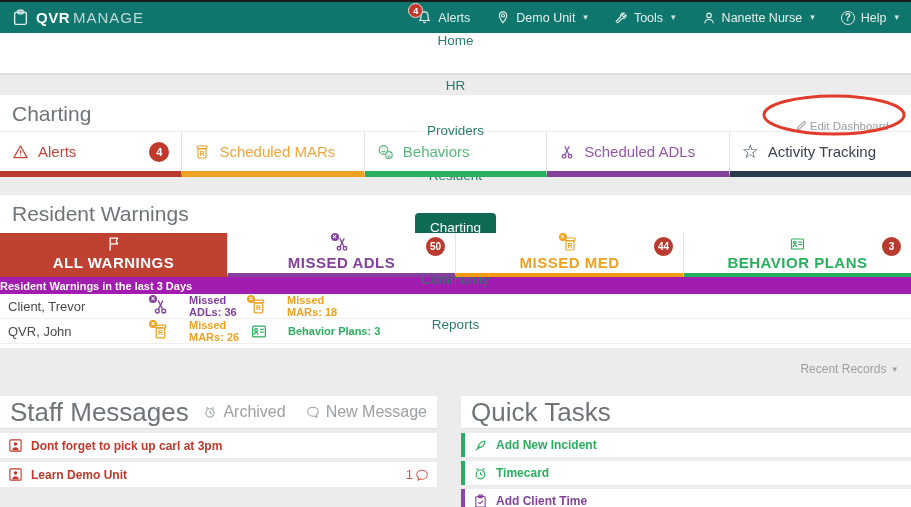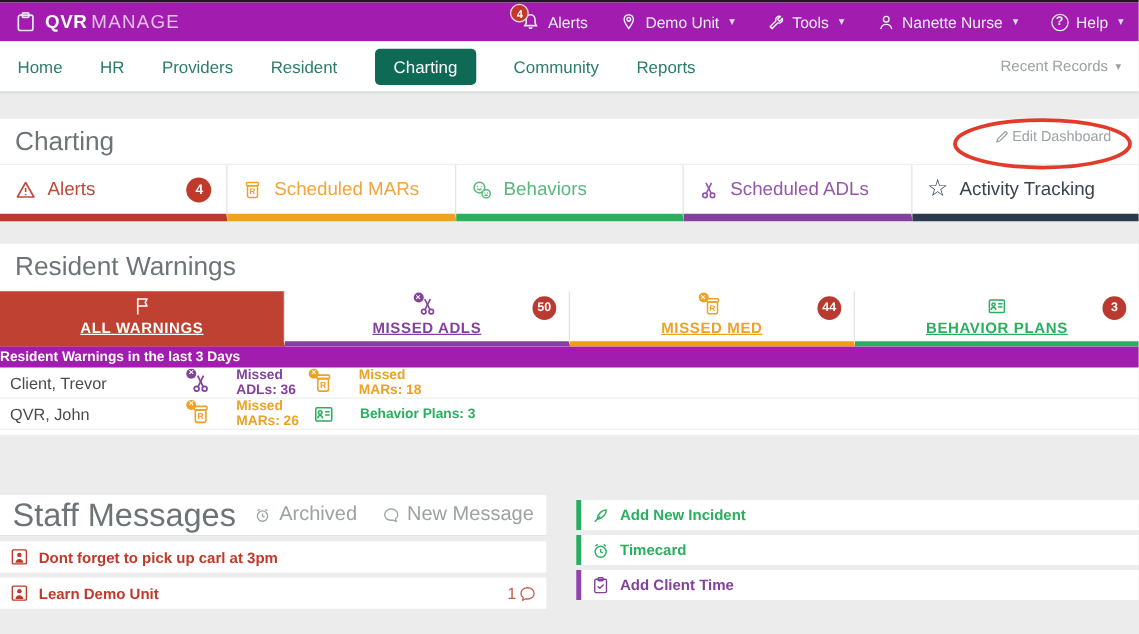--- a/index.html
+++ b/index.html
@@ -4,46 +4,46 @@
 <style>
   * { margin:0; padding:0; box-sizing:border-box; }
   html,body { width:911px; height:507px; overflow:hidden; }
   body { background:#ececec; font-family:"Liberation Sans", sans-serif; -webkit-font-smoothing:antialiased; }
   svg { display:block; }
 
   
   .top-edge { height:2px; background:#1b1b1b; }
 
   
-  .header { height:31px; background:#a21caf; display:flex; align-items:center; padding:11px 12px; color:#e4f0ec; }
+  .header { height:31px; background:#0f766e; display:flex; align-items:center; padding:11px 12px; color:#e4f0ec; }
   .brand { display:flex; align-items:center; gap:7px; }
   .brand .bold { font-size:15px; font-weight:bold; color:#fff; letter-spacing:.5px; }
   .brand .light { font-size:15px; font-weight:300; color:rgba(255,255,255,.72); letter-spacing:1px; margin-left:3px; }
   .header-right { margin-left:auto; display:flex; align-items:center; gap:26px; font-size:12.5px; }
   .hitem { display:flex; align-items:center; gap:6px; cursor:pointer; color:#e4f0ec; }
   .caret { font-size:9px; line-height:1; margin-left:2px; color:#cfe3dd; }
   .bell-wrap { position:relative; }
   .hbadge { position:absolute; top:-7px; left:-9px; min-width:15px; height:15px; border-radius:50%; background:#c0392b; border:1px solid #f2d9d5;
             color:#fff; font-size:9px; font-weight:bold; display:flex; align-items:center; justify-content:center; }
   .qmark { width:14px; height:14px; border:1.4px solid #e4f0ec; border-radius:50%; font-size:10px; font-weight:bold; text-align:center; line-height:12px; }
 
   
-  .nav { height:42px; background:#fff; border-bottom:2px solid #dadedd; display:flex; align-items:center; padding:0 14px; gap:30px; }
+  .nav { height:42px; background:#fff; border-bottom:2px solid #dadedd; display:flex; align-items:center; padding:0 14px; gap:30px;flex-direction:column; }
   .nav-item { font-size:13.5px; color:#2b7c6b; cursor:pointer; }
   .nav-item.active { background:#0e6a55; color:#fff; padding:7px 15px; border-radius:4px; }
   .recent { margin-left:auto; font-size:12px; color:#9ba1a4; display:flex; align-items:center; gap:4px; cursor:pointer; }
   .recent .caret { color:#9ba1a4; }
 
   .gap13 { height:20px; } .gap18 { height:18px; } .gap47 { height:48px; }
 
   
   .charting { background:#fff; }
   .sec-head { position:relative; padding:7px 12px 5px; }
   .sec-title { font-size:21px; font-weight:300; color:#6d7478; }
-  .edit-dash { position:absolute; right:22px; top:8px; display:flex; align-items:center; gap:2px; font-size:11.5px; color:#9ba1a4; cursor:pointer;text-align:center; }
+  .edit-dash { position:absolute; right:22px; top:24px; display:flex; align-items:center; gap:2px; font-size:11.5px; color:#9ba1a4; cursor:pointer;text-align:center; }
   .annot { position:absolute; right:2px; top:-3px; pointer-events:none; }
 
   .dash-tabs { display:flex; border-top:1px solid #eee; height:46px; }
   .dtab { flex:1; display:flex; align-items:center; gap:9px; padding:0 12px; border-right:1px solid #e4e4e4; font-size:15px; cursor:pointer; border-bottom:6px solid transparent; }
   .dtab:last-child { border-right:none; }
   .dtab.alerts   { color:#c2473a; border-bottom-color:#b93b2c; }
   .dtab.mars     { color:#f2a53a; border-bottom-color:#eda223; }
   .dtab.adls     { color:#9457a8; border-bottom-color:#84419c; }
   .dtab.behav    { color:#58b87c; border-bottom-color:#2aaf5f; }
   .dtab.activity { color:#3a4450; border-bottom-color:#2b3a4d; }
@@ -51,21 +51,21 @@
             display:flex; align-items:center; justify-content:center; padding:0 4px; }
   .dtab .cbadge { margin-left:auto; }
   .star-glyph { font-size:19px; line-height:1; color:#2b3a4d; }
 
   
   .resident { background:#fff; }
   .warn-tabs { display:flex; height:44px; }
   .wtab { flex:1; position:relative; display:flex; flex-direction:column; align-items:center; justify-content:center; gap:2px;
           border-right:1px solid #e4e4e4; border-bottom:4px solid transparent; cursor:pointer; background:#fff; }
   .wtab:last-child { border-right:none; }
-  .wtab .wlabel { font-size:12px; font-weight:bold; letter-spacing:.5px;text-decoration:underline; }
+  .wtab .wlabel { font-size:15px; font-weight:bold; letter-spacing:.5px; }
   .wtab.allw { background:#bf4131; border-bottom-color:#bf4131; color:#fff; }
   .wtab.madls  { color:#84419c; border-bottom-color:#84419c; }
   .wtab.mmed   { color:#eda223; border-bottom-color:#f39c12; }
   .wtab.bplans { color:#2aaf5f; border-bottom-color:#27ae60; }
   .wtab .cbadge { position:absolute; right:10px; top:4px; min-width:19px; height:19px; font-size:10px; background:#b93a2e; }
   .warn-banner { background:#a21caf; color:#fff; font-size:11px; font-weight:bold; padding:2px 0; height:17px; display:flex; align-items:center; }
   .warn-row { height:25px; display:flex; align-items:center; border-bottom:1px solid #efefef; font-size:13px; color:#4a4a4a; }
   .warn-name { width:152px; padding-left:8px; }
   .wgroup { display:flex; align-items:center; gap:20px; font-size:11px; font-weight:bold; width:98px; }
   .wgroup.purple { color:#84419c; } .wgroup.orange { color:#eda223; } .wgroup.green { color:#2aaf5f; }
@@ -405,20 +405,23 @@
         <span>
           <svg width="14" height="14" viewBox="0 0 16 16" fill="none" stroke="#cd5c50" stroke-width="1.2">
             <path d="M8 2.5 C11.5 2.5 14 4.8 14 7.7 C14 10.6 11.5 12.8 8 12.8 C7.4 12.8 6.8 12.7 6.3 12.6 L3.4 14 L4.1 11.4 C2.8 10.5 2 9.2 2 7.7 C2 4.8 4.5 2.5 8 2.5 Z" stroke-linejoin="round"></path>
           </svg>
         </span>
       </span>
     </div>
   </div>
 
   <div class="panel-right">
+    <div class="phead">
+      <span class="ptitle">Quick Tasks</span>
+    </div>
     <div class="task-row green">
       <span>
         <svg width="15" height="15" viewBox="0 0 16 16" fill="none" stroke="#2aaf5f" stroke-width="1.2">
           <path d="M12.8 3.2 C9.3 3.2 5.8 6.2 5.2 10.3 L5.8 10.9 C9.8 10.3 12.8 6.8 12.8 3.2 Z" stroke-linejoin="round"></path>
           <path d="M3 13.2 L7.6 8.6"></path>
         </svg>
       </span>
       <span>Add New Incident</span>
     </div>
     <div class="task-row green">

